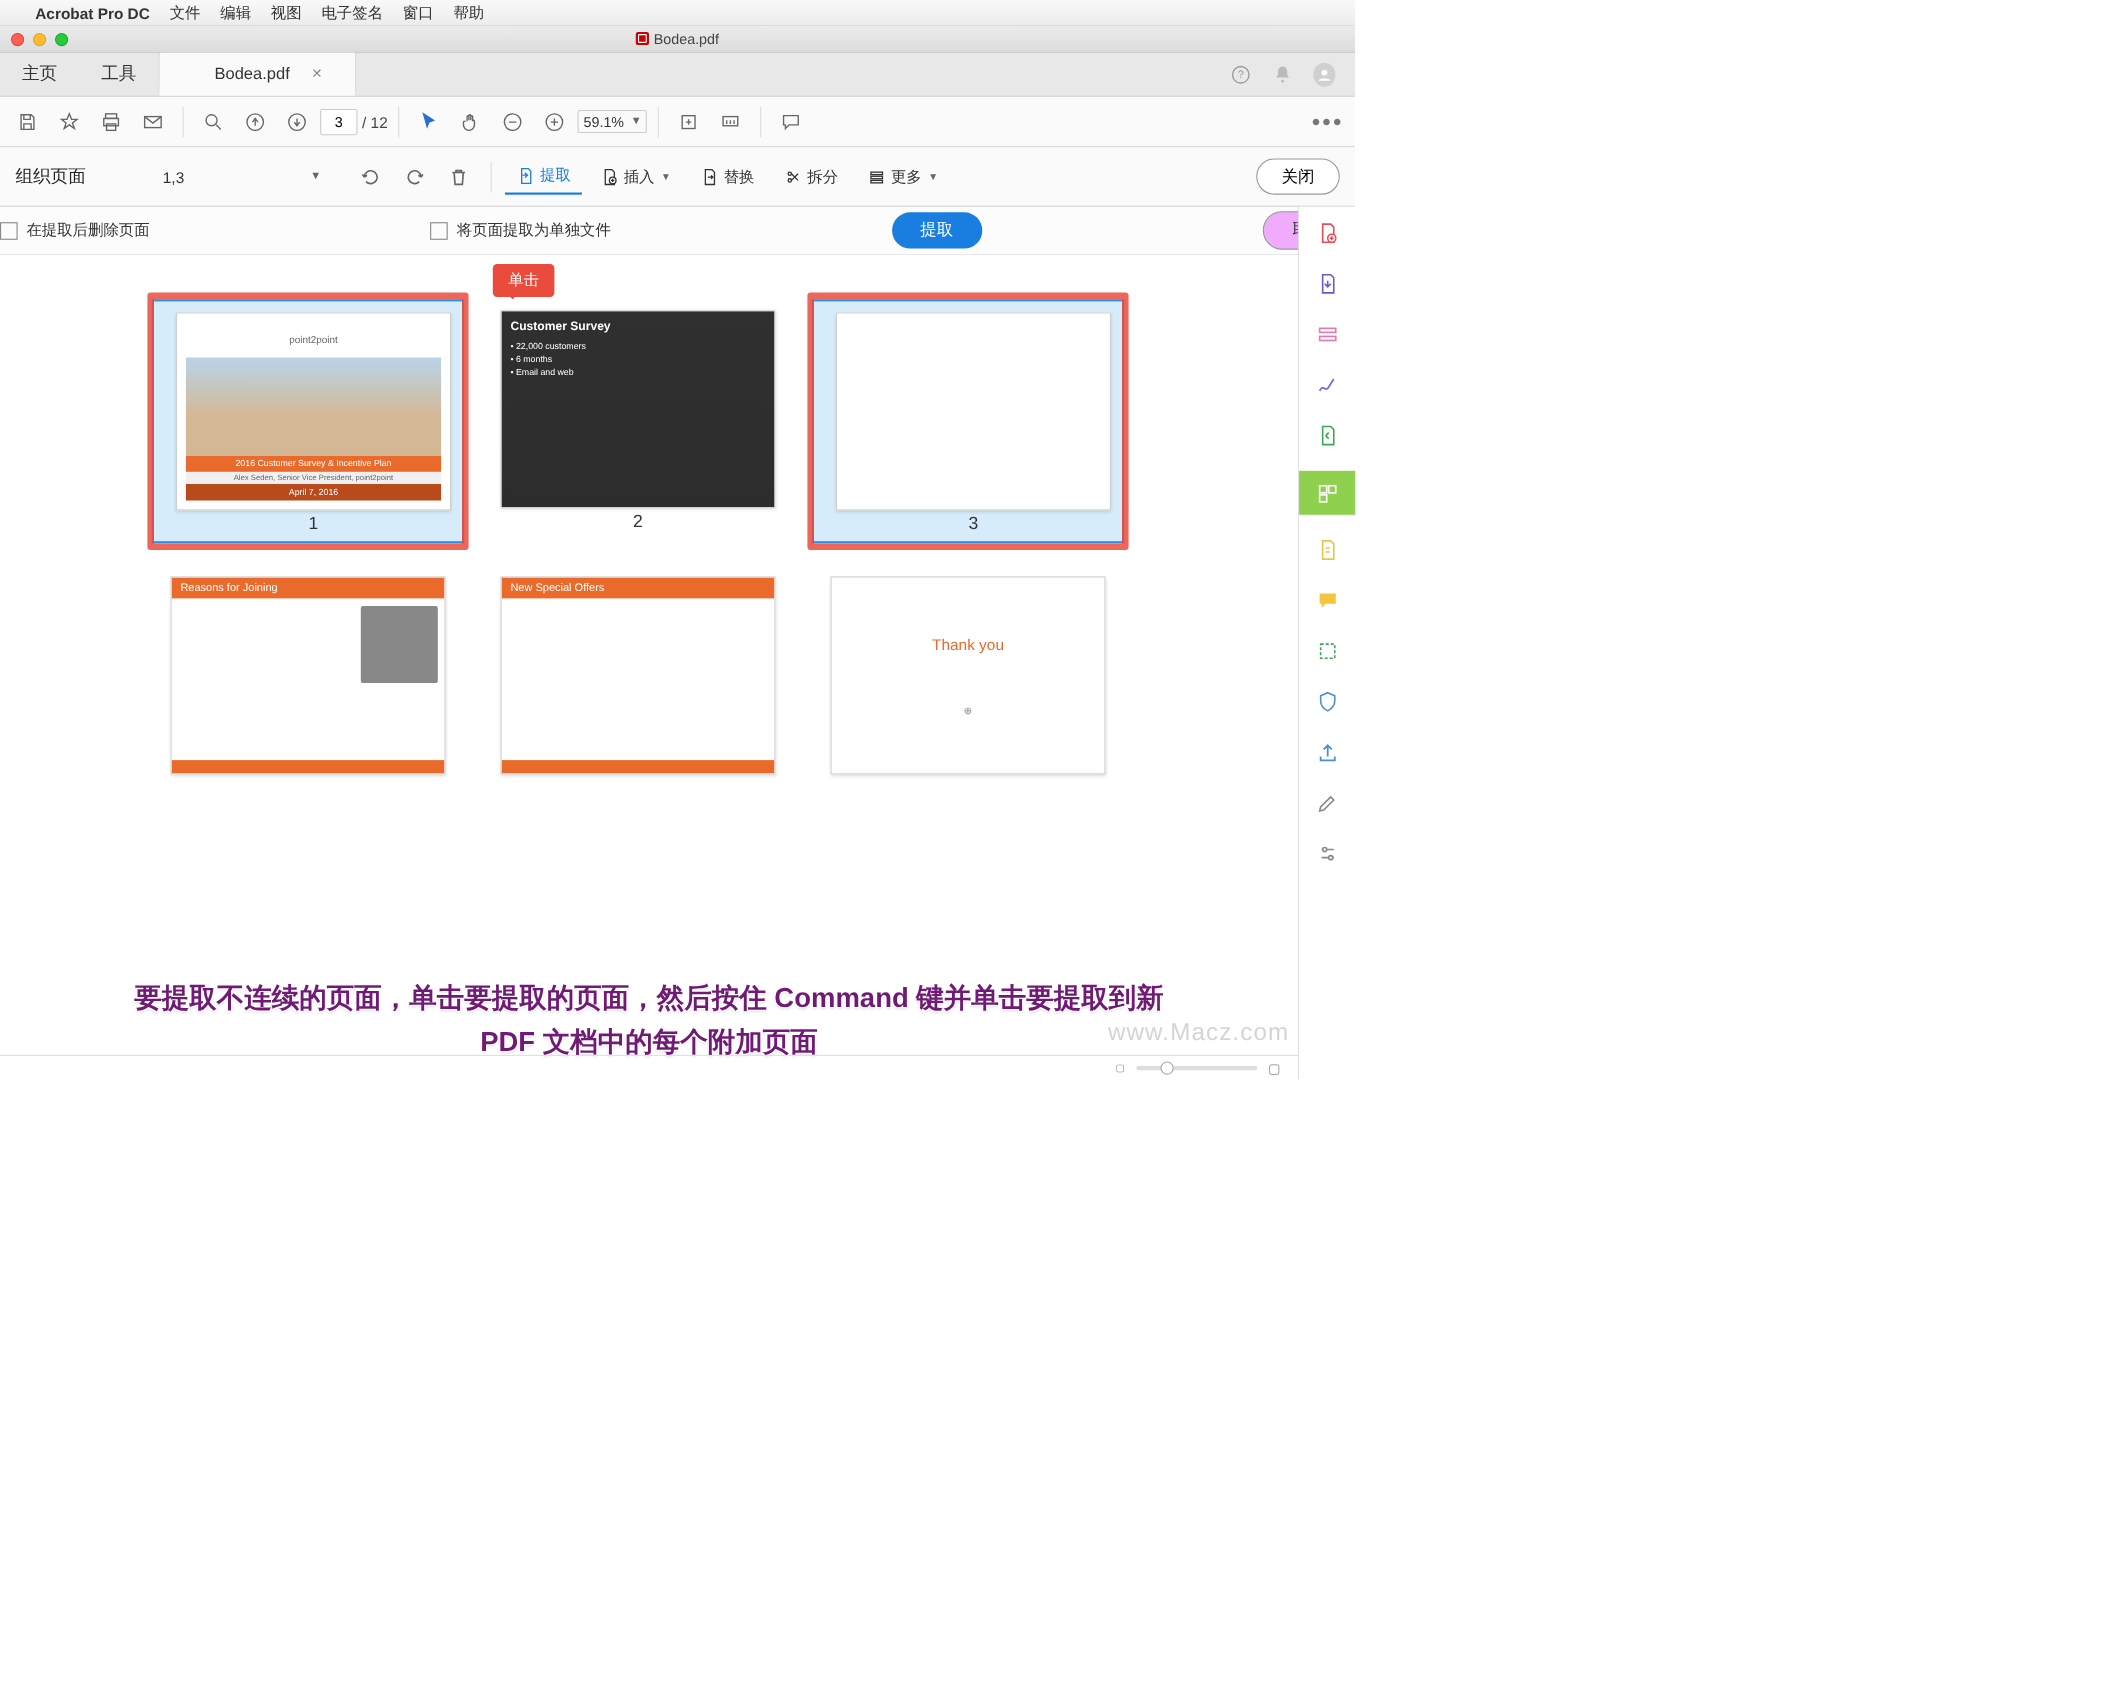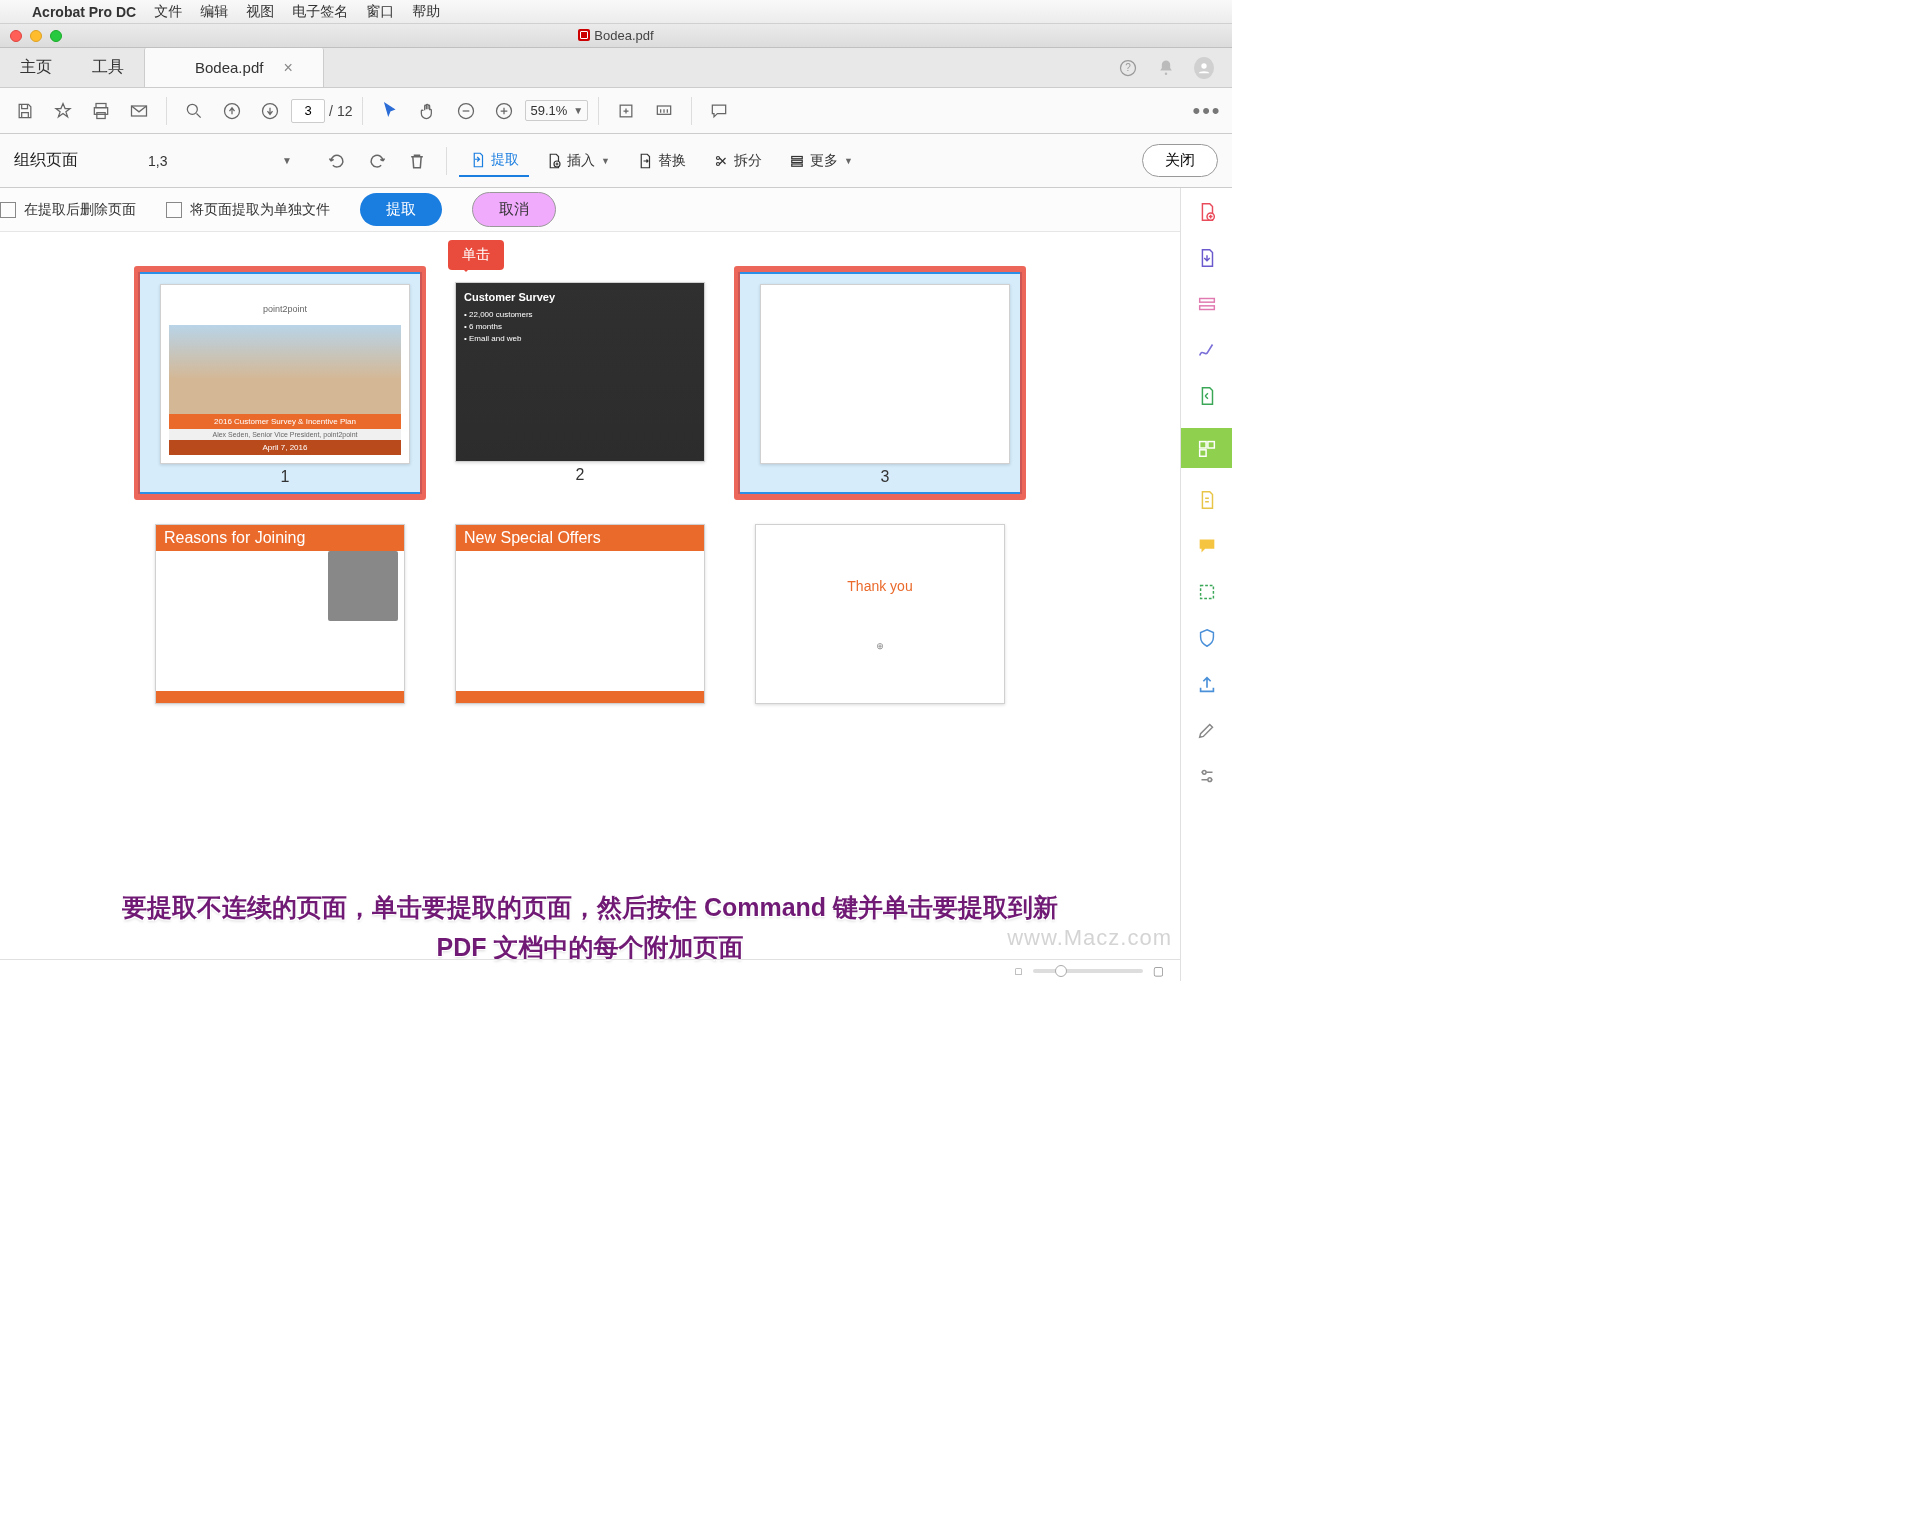--- a/index.html
+++ b/index.html
@@ -50,21 +50,21 @@
 .orgselect .drop { font-size:10px;color:#666; }
 .orgbtn { width:34px;height:34px;display:flex;align-items:center;justify-content:center;cursor:pointer;color:#666; }
 .orgbtn svg { width:20px;height:20px;stroke:#666;fill:none;stroke-width:1.8; }
 .orgaction { display:flex;align-items:center;gap:4px;padding:6px 10px;font-size:14px;color:#333;cursor:pointer; }
 .orgaction.active { color:#1a7de0;border-bottom:2px solid #1a7de0; }
 .orgaction svg { width:18px;height:18px;stroke:currentColor;fill:none;stroke-width:1.6; }
 .orgaction .drop { font-size:9px;margin-left:2px;color:#666; }
 .closebtn { margin-left:auto;border:1px solid #999;border-radius:18px;padding:6px 22px;font-size:15px;cursor:pointer;background:#fff; }
 
 
-.extractbar { height:44px;background:#fcfcfc;border-bottom:1px solid #e6e6e6;display:flex;align-items:center;justify-content:flex-start;gap:30px; }
+.extractbar { height:44px;background:#fcfcfc;border-bottom:1px solid #e6e6e6;display:flex;align-items:center;justify-content:space-between;gap:30px; }
 .chk { display:flex;align-items:center;gap:8px;font-size:14px;color:#333; }
 .chk .box { width:16px;height:16px;border:1.5px solid #888; }
 .pillbtn { border-radius:18px;padding:7px 26px;font-size:15px;cursor:pointer;border:none; }
 .pill-primary { background:#1a7de0;color:#fff; }
 .pill-secondary { background:#f0abfc;border:1px solid #999;color:#333; }
 
 
 .content { position:absolute;top:232px;left:0;right:52px;bottom:0;background:#fff;overflow:hidden; }
 .callout { position:absolute;left:448px;top:8px;background:#e94b3c;color:#fff;padding:6px 14px;border-radius:4px;font-size:14px; }
 .callout::after { content:"";position:absolute;left:12px;bottom:-8px;border:6px solid transparent;border-top-color:#e94b3c; }
@@ -82,21 +82,21 @@
 .slide-dark { background:#3a3a3a;color:#fff;font-size:9px;padding:10px; }
 .slide-dark h4 { font-size:11px;font-weight:700;margin-bottom:6px; }
 .slide-dark li { list-style:none;font-size:8px;line-height:1.5; }
 .slide-dark li::before { content:"• ";}
 .slide-white { background:#fff;display:flex;flex-direction:column; }
 .slide-white .topband{height:32px;display:flex;align-items:center;justify-content:center;font-size:9px;color:#666;}
 .slide-white .photo{flex:1;background:linear-gradient(#b9d4e8,#d4b896 60%);position:relative;}
 .slide-white .obar{background:#ea6a2c;color:#fff;font-size:8px;text-align:center;padding:3px;}
 .slide-white .obar2{background:#f0f0f0;color:#666;font-size:7px;text-align:center;padding:2px;}
 .slide-bullets { background:#444;color:#fff;padding:8px;font-size:8px;position:relative; }
-.slide-bullets .tophead{background:#ea6a2c;color:#fff;padding:4px 8px;font-size:16px;margin:-8px -8px 22px -8px;}
+.slide-bullets .tophead{background:#ea6a2c;color:#fff;padding:4px 8px;font-size:10px;margin:-8px -8px 22px -8px;}
 .slide-bullets li{list-style:none;line-height:1.5;font-size:7.5px;}
 .slide-bullets li::before{content:"• ";}
 .slide-bullets .sidepic{position:absolute;right:6px;top:26px;width:70px;height:70px;background:#888;border-radius:2px;}
 .slide-bullets .bbar{position:absolute;bottom:0;left:0;right:0;height:12px;background:#ea6a2c;}
 .slide-thanks { background:#1a1a1a;color:#ea6a2c;display:flex;flex-direction:column;align-items:center;justify-content:center;font-size:14px;gap:43px; }
 
 
 .rightrail { position:absolute;top:188px;right:0;bottom:0;width:52px;background:#fff;border-left:1px solid #e0e0e0;display:flex;flex-direction:column;align-items:center;padding-top:10px;gap:18px; }
 .railbtn { width:28px;height:28px;display:flex;align-items:center;justify-content:center;cursor:pointer; }
 .railbtn svg { width:22px;height:22px; }

